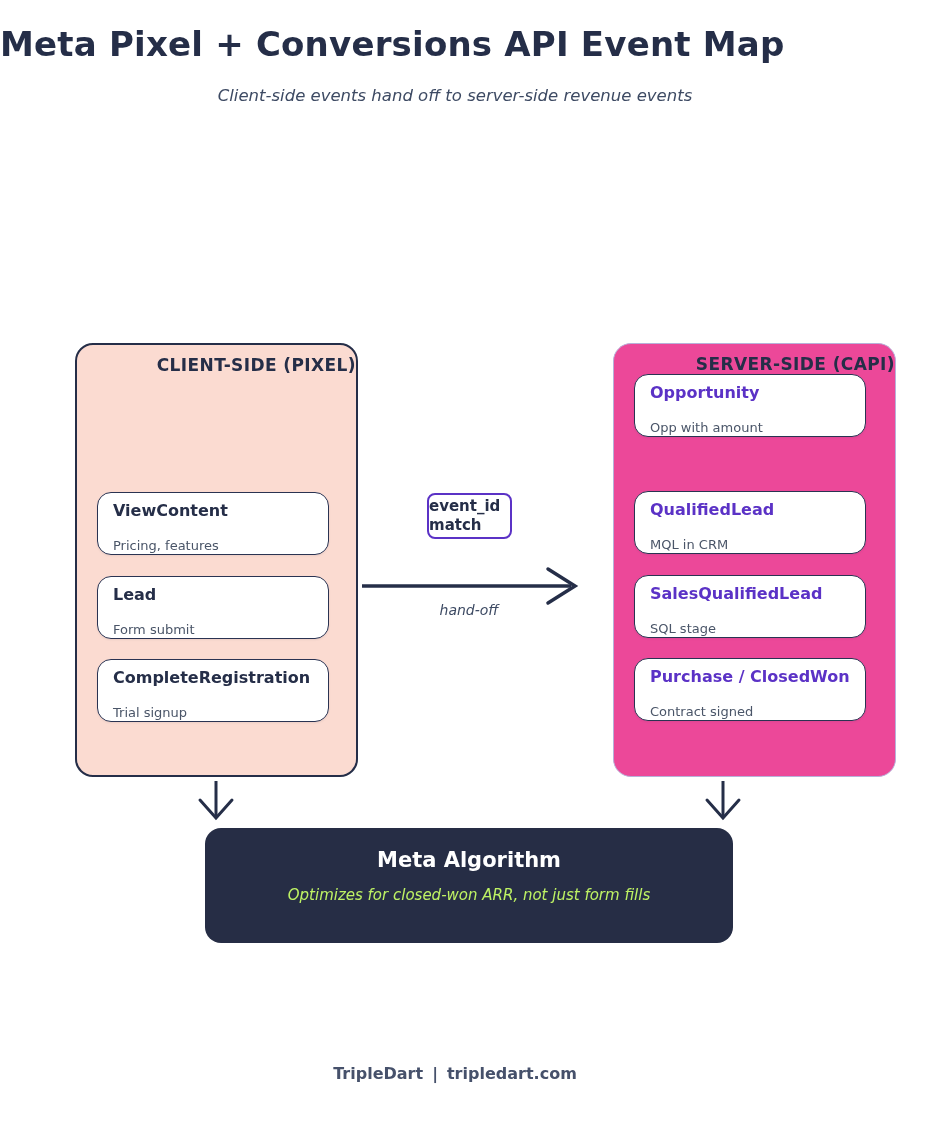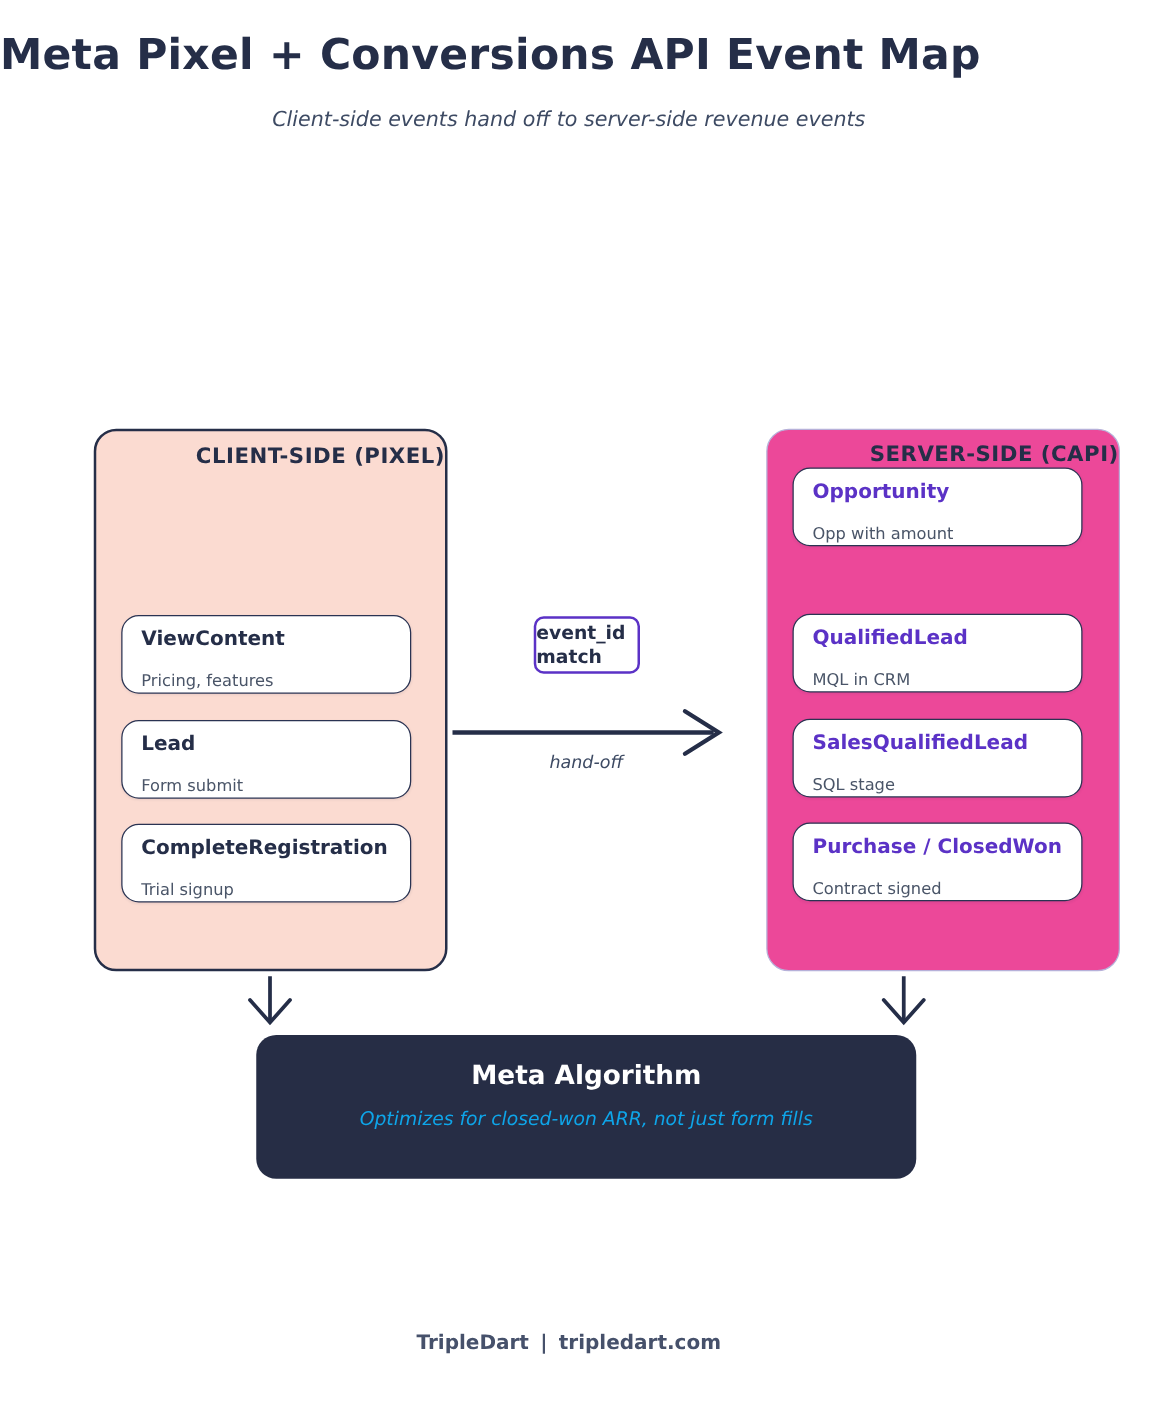--- a/index.html
+++ b/index.html
@@ -55,21 +55,21 @@
     font-size:14px;font-style:italic;color:#3d4a63;
   }
   svg{display:block;}
 
   
   .algo{
     left:205px;top:828px;width:528px;height:115px;background:#262d45;
     border-radius:16px;text-align:center;box-sizing:border-box;padding-top:20px;
   }
   .algo-title{font-size:21px;font-weight:bold;color:#ffffff;}
-  .algo-sub{margin-top:14px;font-size:15px;font-style:italic;color:#0ea5e9;}
+  .algo-sub{margin-top:14px;font-size:15px;font-style:italic;color:#bef264;}
 
   
   .footer{
     left:0;top:1064px;width:910px;text-align:center;
     font-size:16px;font-weight:bold;color:#46516b;
   }
   .footer .sep{margin:0 9px;font-weight:bold;}
 </style>
 </head>
 <body>

